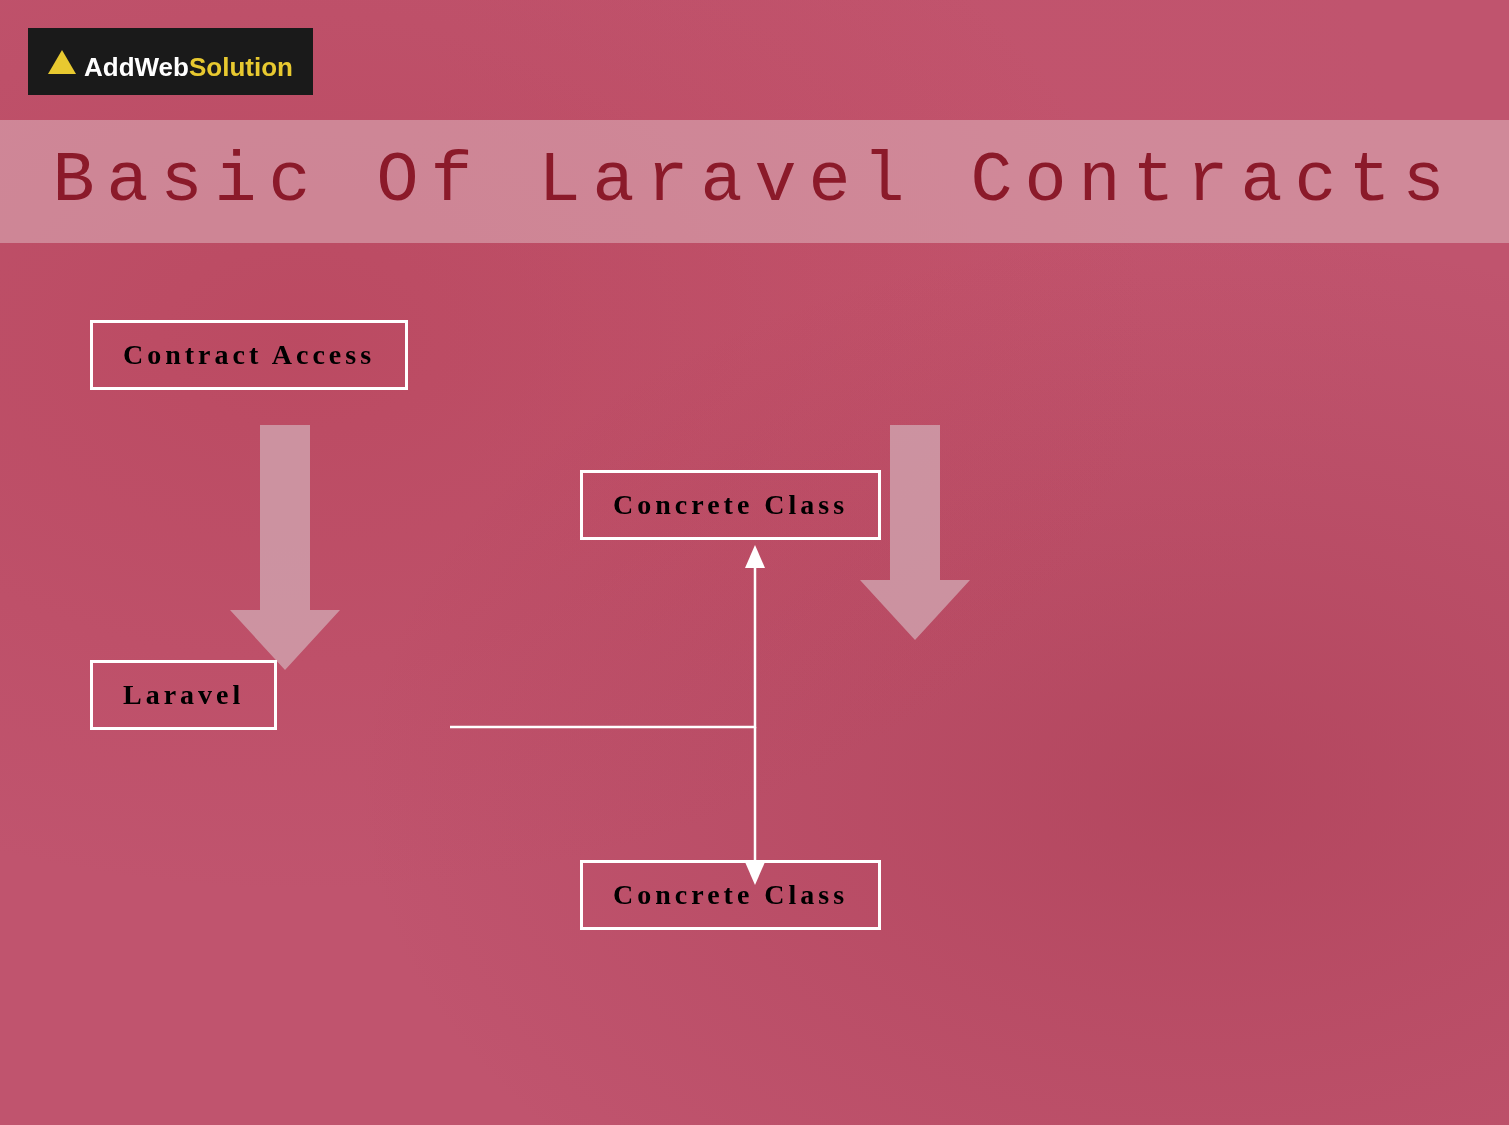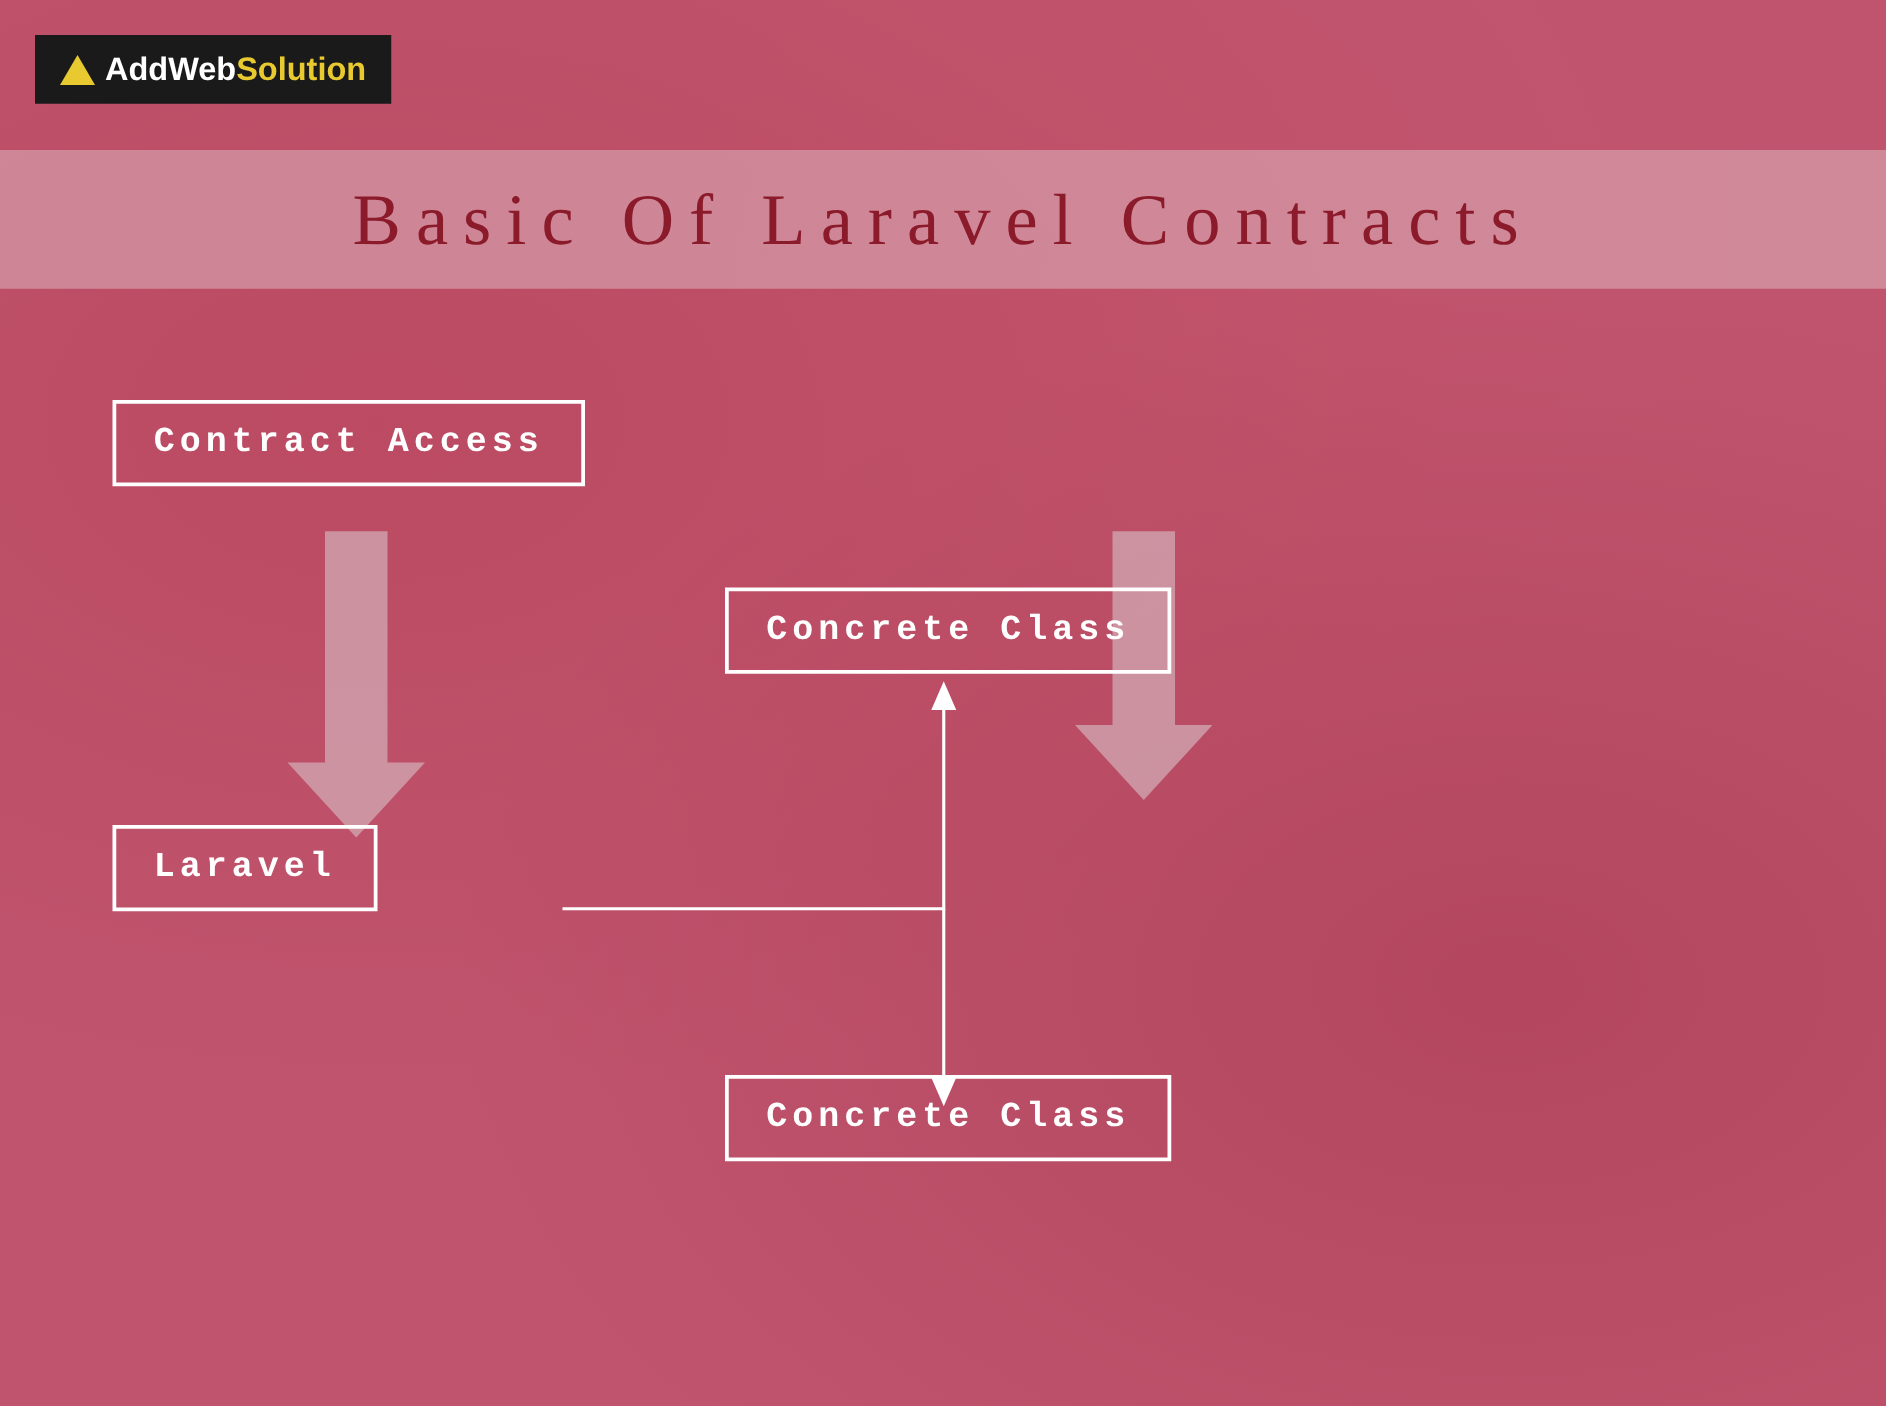--- a/index.html
+++ b/index.html
@@ -52,63 +52,64 @@
       border-right: 14px solid transparent;
       border-bottom: 24px solid #e8c930;
       display: inline-block;
     }
 
     .logo-text {
       font-family: Arial, sans-serif;
       font-size: 26px;
       font-weight: bold;
       color: white;
+      margin-top: 12px;
     }
 
     .logo-text .highlight {
       color: #e8c930;
     }
 
     
     .title-banner {
       position: absolute;
       top: 120px;
       left: 0;
       right: 0;
       background-color: rgba(220, 180, 190, 0.55);
       padding: 22px 0;
       text-align: center;
     }
 
     .title-banner h1 {
-      font-family: Liberation Serif, serif;
-      font-size: 58px;
+      font-family: Liberation Mono, monospace;
+      font-size: 70px;
       font-weight: normal;
       color: #8b1a2a;
       letter-spacing: 12px;
     }
 
     
     .diagram {
       position: absolute;
       top: 240px;
       left: 0;
       right: 0;
       bottom: 0;
     }
 
     
     .box {
       position: absolute;
       border: 3px solid white;
       padding: 16px 30px;
-      font-family: Liberation Mono, monospace;
+      font-family: Liberation Serif, serif;
       font-size: 28px;
       font-weight: bold;
-      color: #ffffff;
+      color: #000000;
       letter-spacing: 4px;
       white-space: nowrap;
       background: transparent;
     }
 
     
     .box-contract-access {
       top: 80px;
       left: 90px;
     }

